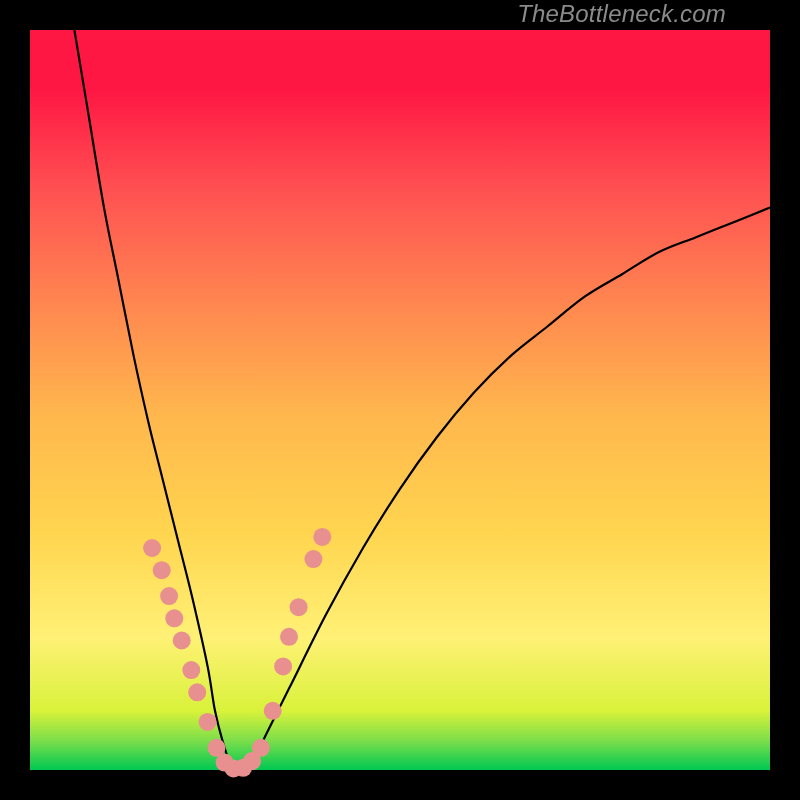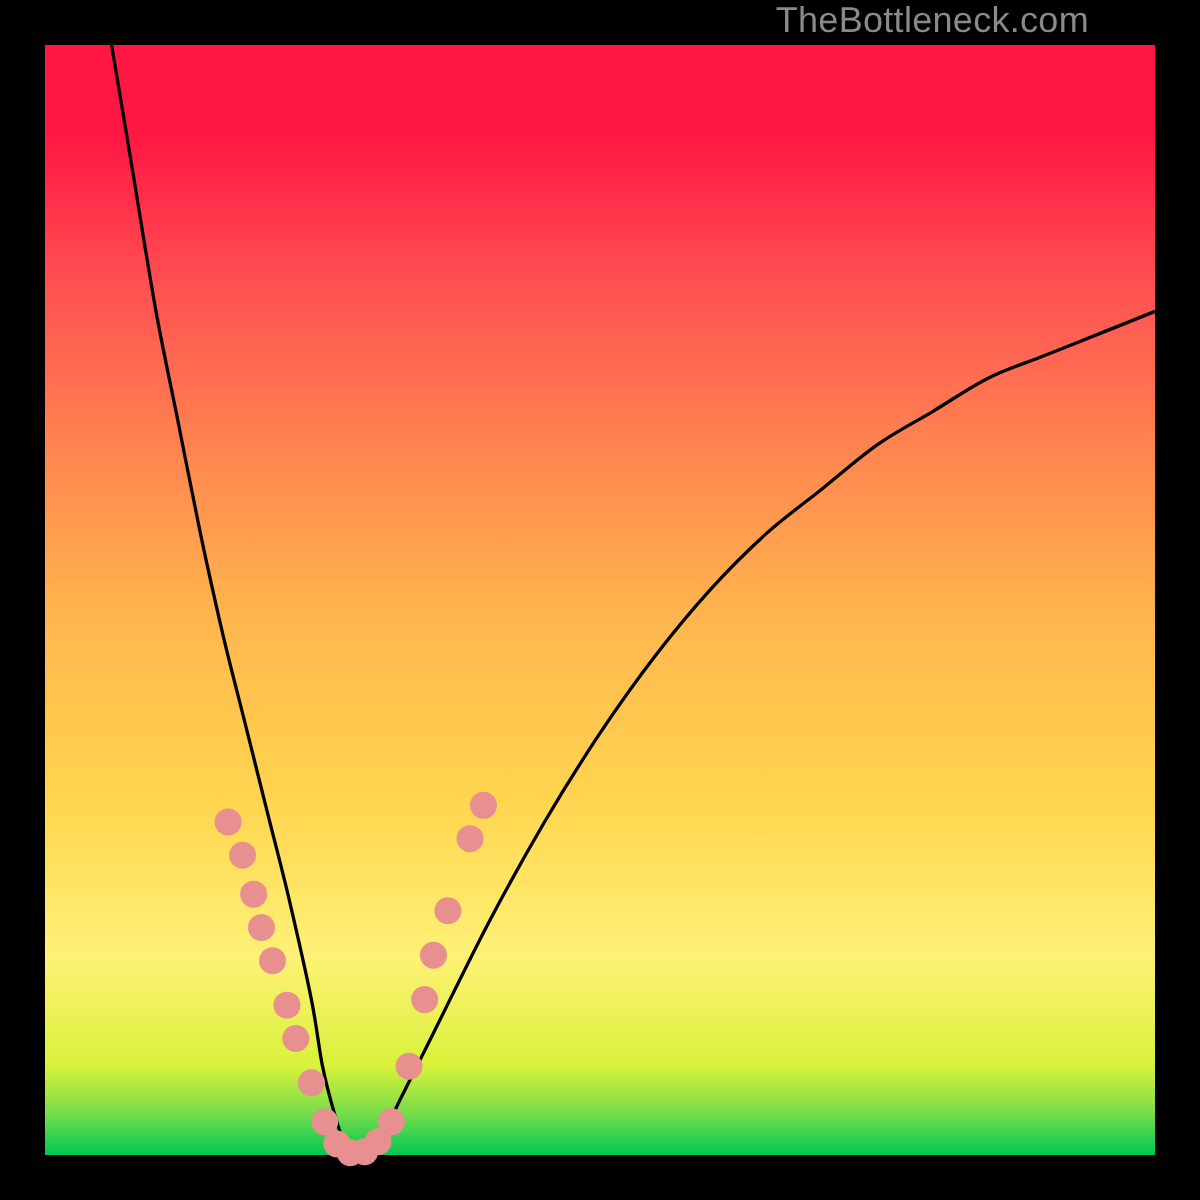--- a/index.html
+++ b/index.html
@@ -9,20 +9,21 @@
     height: 800px;
     overflow: hidden;
     background: #000;
     font-family: Arial, Helvetica, sans-serif;
   }
   .frame {
     position: relative;
     width: 760px;
     height: 800px;
     background: #000;
+    font-style: italic;
   }
   .plot-area {
     position: absolute;
     left: 30px;
     top: 30px;
     width: 740px;
     height: 740px;
     
     background: linear-gradient(
       to top,

